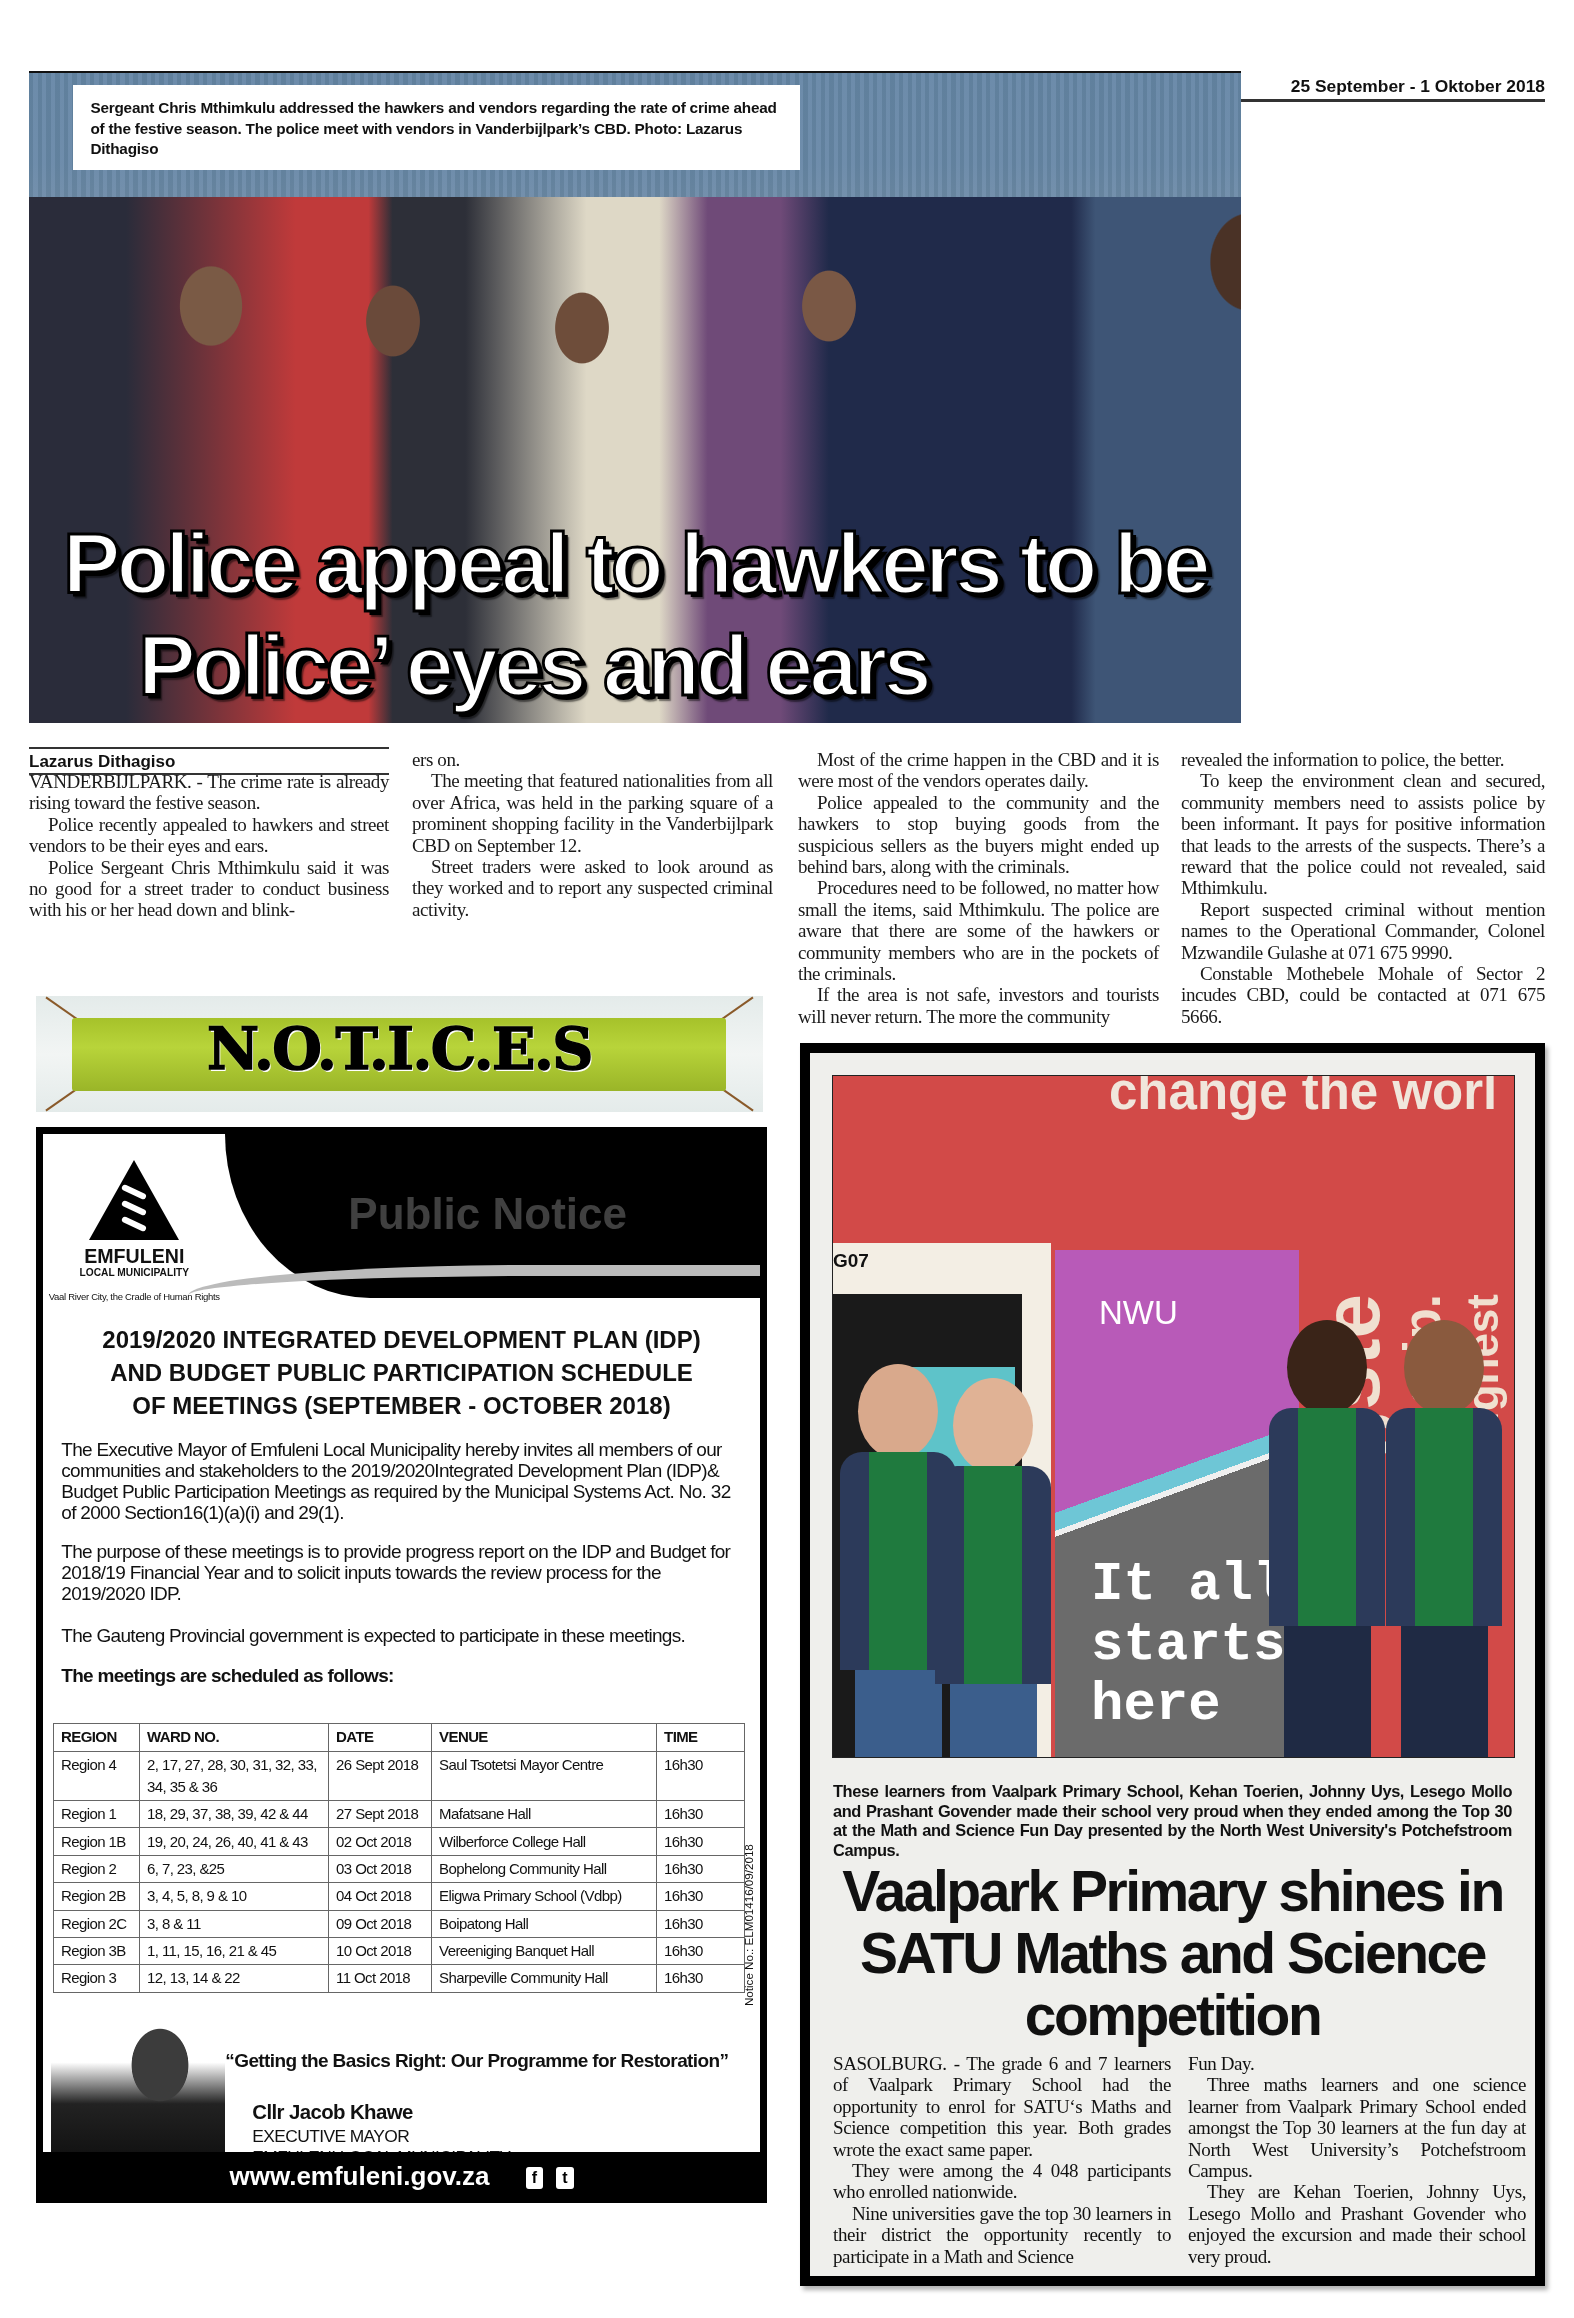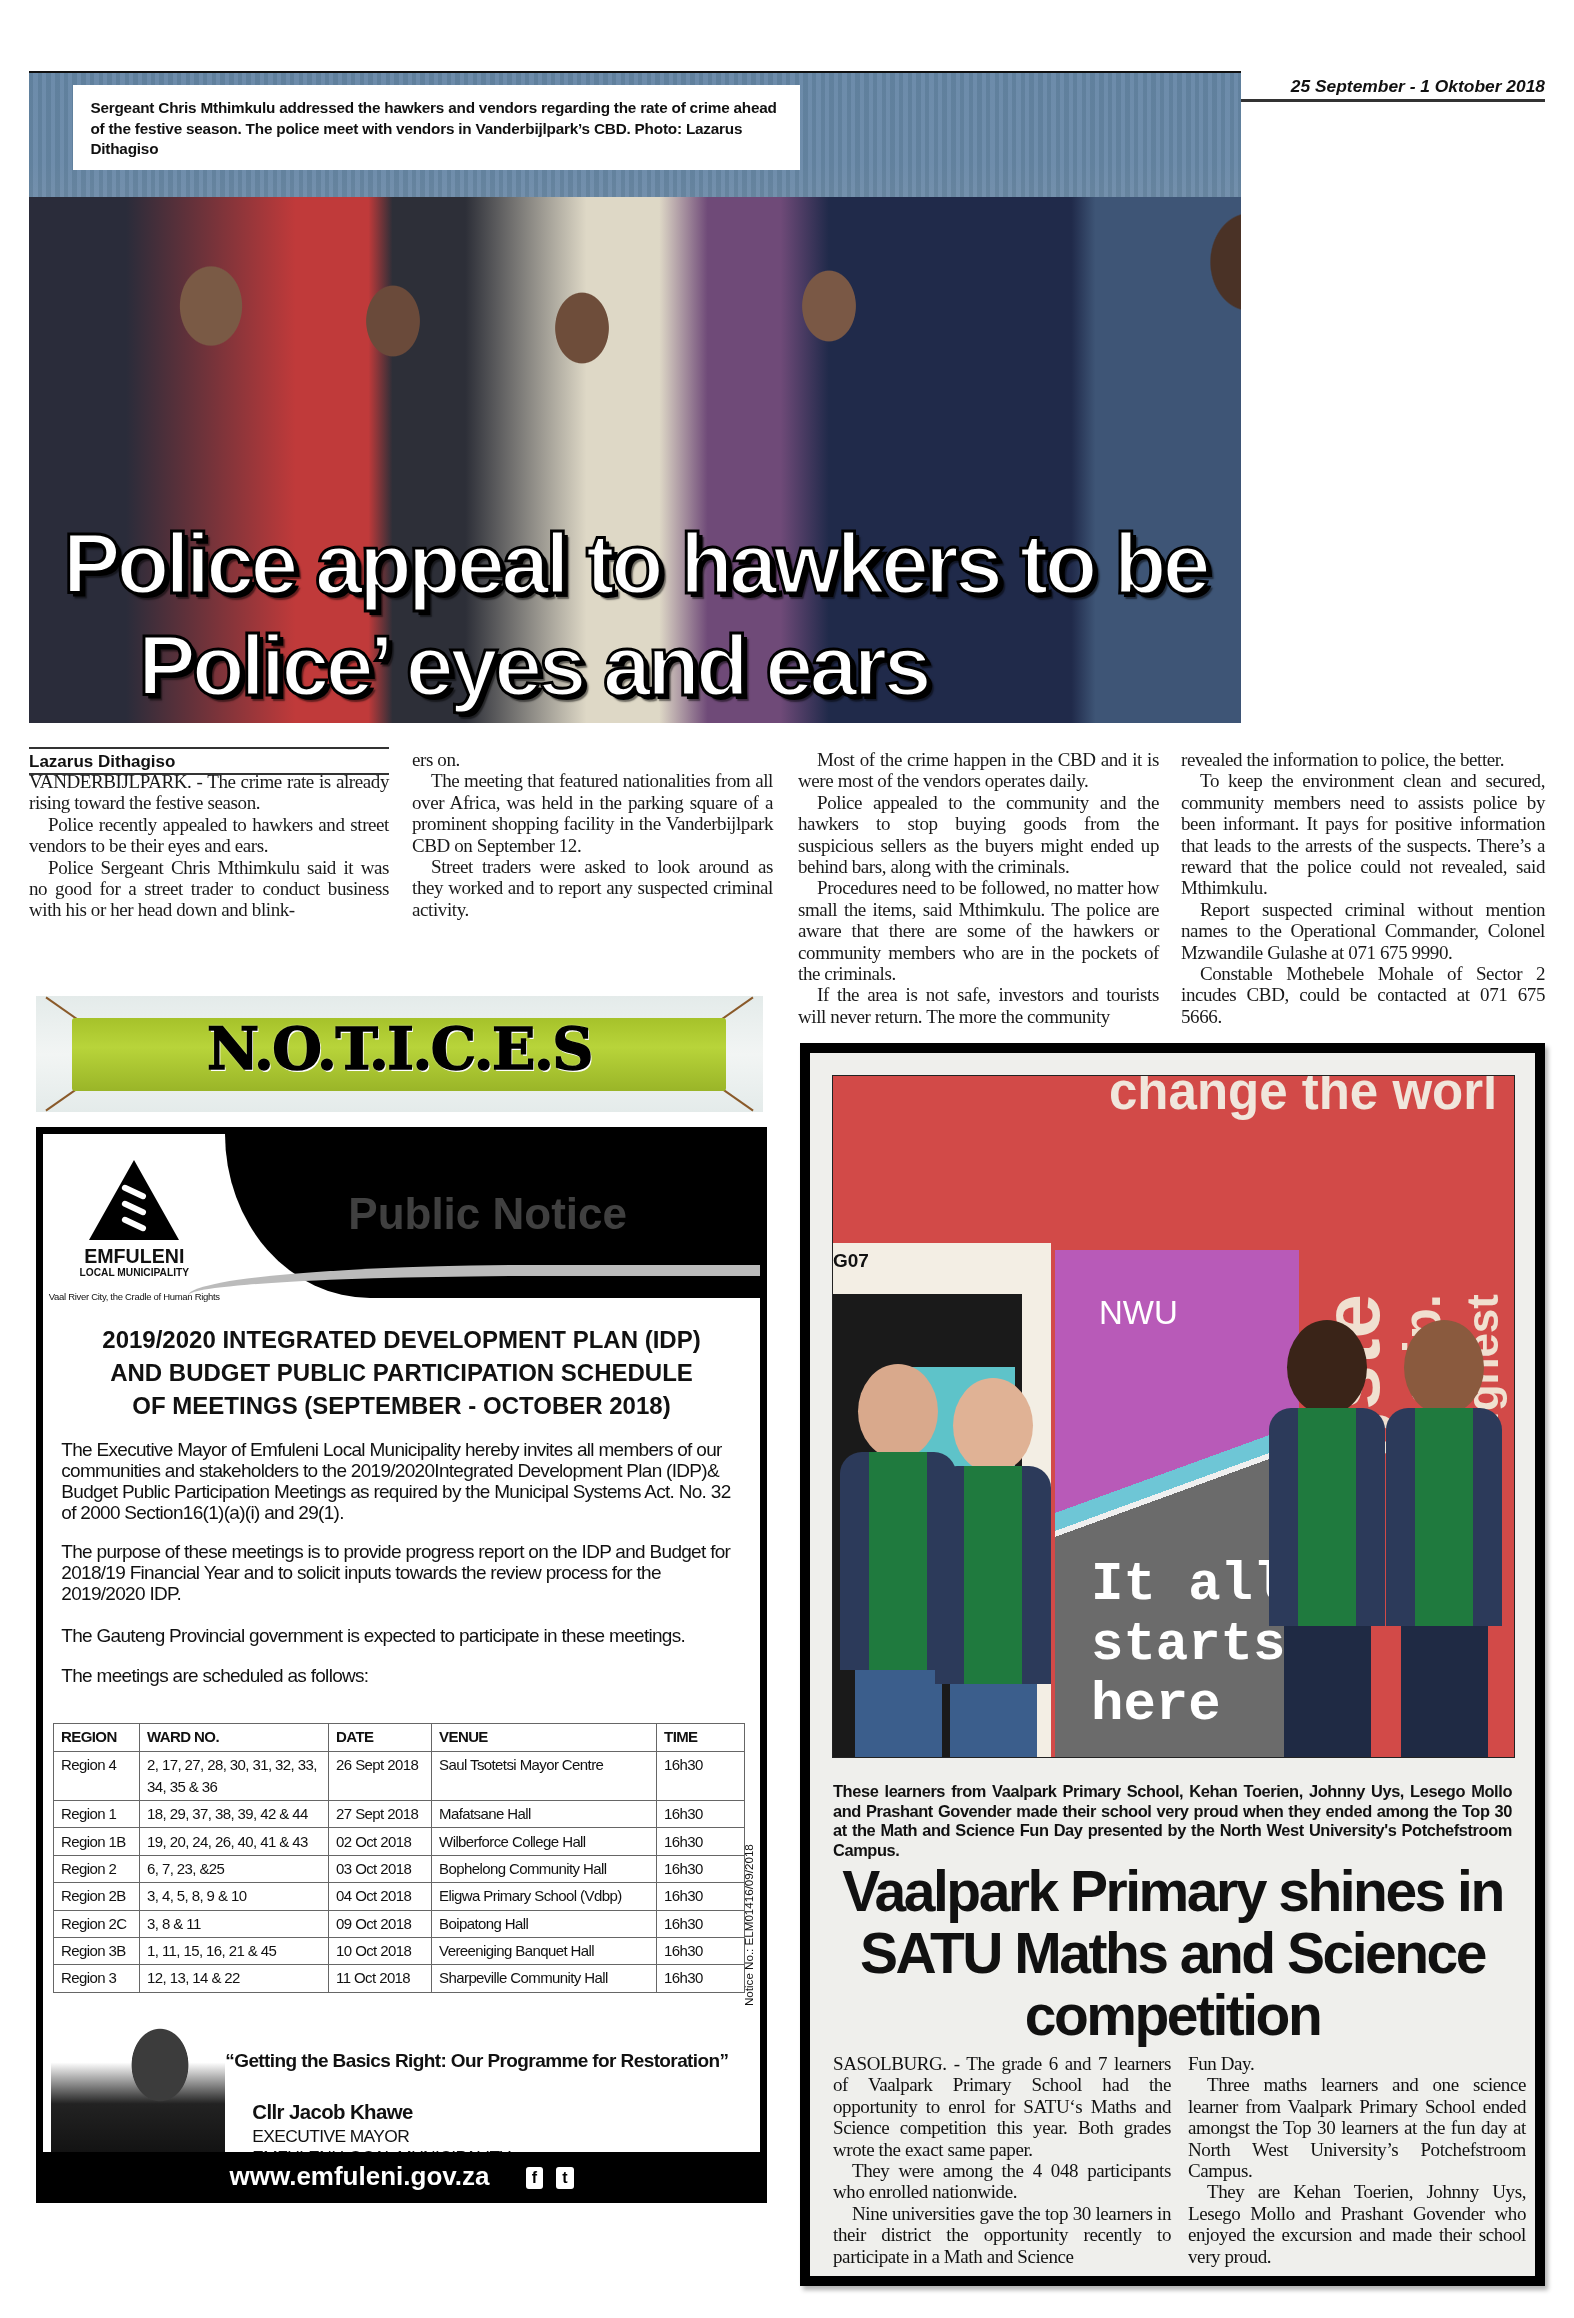--- a/index.html
+++ b/index.html
@@ -3,21 +3,21 @@
 <meta charset="utf-8">
 <style>
   * { box-sizing: border-box; margin: 0; padding: 0; }
   body { width: 1574px; height: 2319px; background: #ffffff; position: relative; overflow: hidden; font-family: "Liberation Serif", serif; color: #111; }
   .abs { position: absolute; }
 
   
   .hdr { left: 29px; top: 29px; width: 1516px; height: 29px; border-bottom: 3.6px solid #333; font-family: "Liberation Sans", sans-serif; font-weight: bold; font-size: 17.4px; margin-top: 44px; }
   .hdr .pg { position: absolute; left: 0; top: 2.9px; }
   .hdr .pub { position: absolute; left: 0; right: 0; top: 2.9px; text-align: center; }
-  .hdr .date { position: absolute; right: 0; top: 2.9px; font-style: italic; }
+  .hdr .date { position: absolute; right: 0; top: 2.9px; }
 
   
   .photo-top { left: 29px; top: 71px; width: 1212px; height: 652px; border-top: 2.9px solid #111; overflow: hidden;
     background:
       linear-gradient(180deg, #6b8aa6 0%, #7b95ad 14%, #c9c2b4 22%, #3a3d47 30%, #2b2d38 50%, #3b4660 62%, #24262e 78%, #bfb8ae 100%); }
   .photo-top .bldg { position: absolute; left: 0; top: 0; width: 100%; height: 145px;
     background: repeating-linear-gradient(90deg, #5f7f9c 0 4.4px, #6d8cab 4.4px 8.7px); opacity: .9; }
   .photo-top .people { position: absolute; left: 0; top: 124px; width: 100%; height: 529px;
     background:
       radial-gradient(ellipse 51px 65px at 182px 109px, #7a5a45 0 60%, transparent 62%),
@@ -60,21 +60,21 @@
   .pn-head .swoosh { position: absolute; left: 145px; top: 131px; right: -14.5px; height: 51px; border-top: 11.6px solid #bbb; border-radius: 60% 0 0 0; }
   .pn-head .title { position: absolute; left: 305px; top: 55px; font-family: "Liberation Sans", sans-serif; font-weight: bold; color: #404040; font-size: 44px; }
   .logo { position: absolute; left: 0; top: 0; width: 182px; text-align: center; font-family: "Liberation Sans", sans-serif; }
   .logo .tri { margin: 26px auto 0; width: 0; height: 0; border-left: 45px solid transparent; border-right: 45px solid transparent; border-bottom: 80px solid #000; position: relative; }
   .logo .wave { position: absolute; left: -13px; width: 26px; height: 5.8px; border-radius: 4.4px; background: #fff; transform: rotate(25deg); }
   .logo .n1 { font-weight: bold; font-size: 19.6px; line-height: 20.4px; margin-top: 5.8px; }
   .logo .n2 { font-weight: bold; font-size: 10.2px; }
   .logo .n3 { font-size: 9.5px; margin-top: 13px; white-space: nowrap; letter-spacing: -0.3px; }
   .pn-title { position: absolute; left: 14.5px; right: 14.5px; top: 189px; text-align: center; font-family: "Liberation Sans", sans-serif; font-weight: bold; font-size: 24px; line-height: 33px; }
   .pn-text { position: absolute; left: 18px; right: 22px; font-family: "Liberation Sans", sans-serif; font-size: 19px; line-height: 21px; letter-spacing: -0.7px; }
-  .pn-text.b { font-weight: normal; }
+  .pn-text.b { font-weight: bold; }
   .sched { position: absolute; left: 16.7px; top: 1734px; width: 692px; border-collapse: collapse; font-family: "Liberation Sans", sans-serif; font-size: 15px; letter-spacing: -0.6px; }
   .sched th, .sched td { border: 1.1px solid #666; padding: 2.2px 7.3px; text-align: left; vertical-align: top; line-height: 22px; }
   .sched th { font-weight: bold; }
   .notice-no { position: absolute; left: 699px; top: 1832px; transform: rotate(-90deg); transform-origin: left top; font-family: "Liberation Sans", sans-serif; font-size: 11.6px; white-space: nowrap; }
   .mayor-photo { position: absolute; left: 7.3px; top: 887px; width: 174px; height: 138px;
     background: radial-gradient(ellipse 40px 51px at 109px 44px, #3c3c3c 0 70%, transparent 72%), linear-gradient(180deg, #fff 0 30%, #222 60%, #111 100%); }
   .quote { position: absolute; left: 182px; right: 14.5px; top: 916px; font-family: "Liberation Sans", sans-serif; font-weight: bold; font-size: 19px; text-align: left; letter-spacing: -0.6px; }
   .mayor { position: absolute; left: 209px; top: 964px; font-family: "Liberation Sans", sans-serif; font-size: 17.4px; line-height: 21px; letter-spacing: -0.6px; }
   .mayor .nm { font-weight: bold; font-size: 20.4px; line-height: 28px; }
   .pn-foot { position: absolute; left: 0; right: 0; bottom: 0; height: 51px; text-align: center; font-family: "Liberation Sans", sans-serif; color: #fff; font-weight: bold; font-size: 26px; line-height: 48px; }

